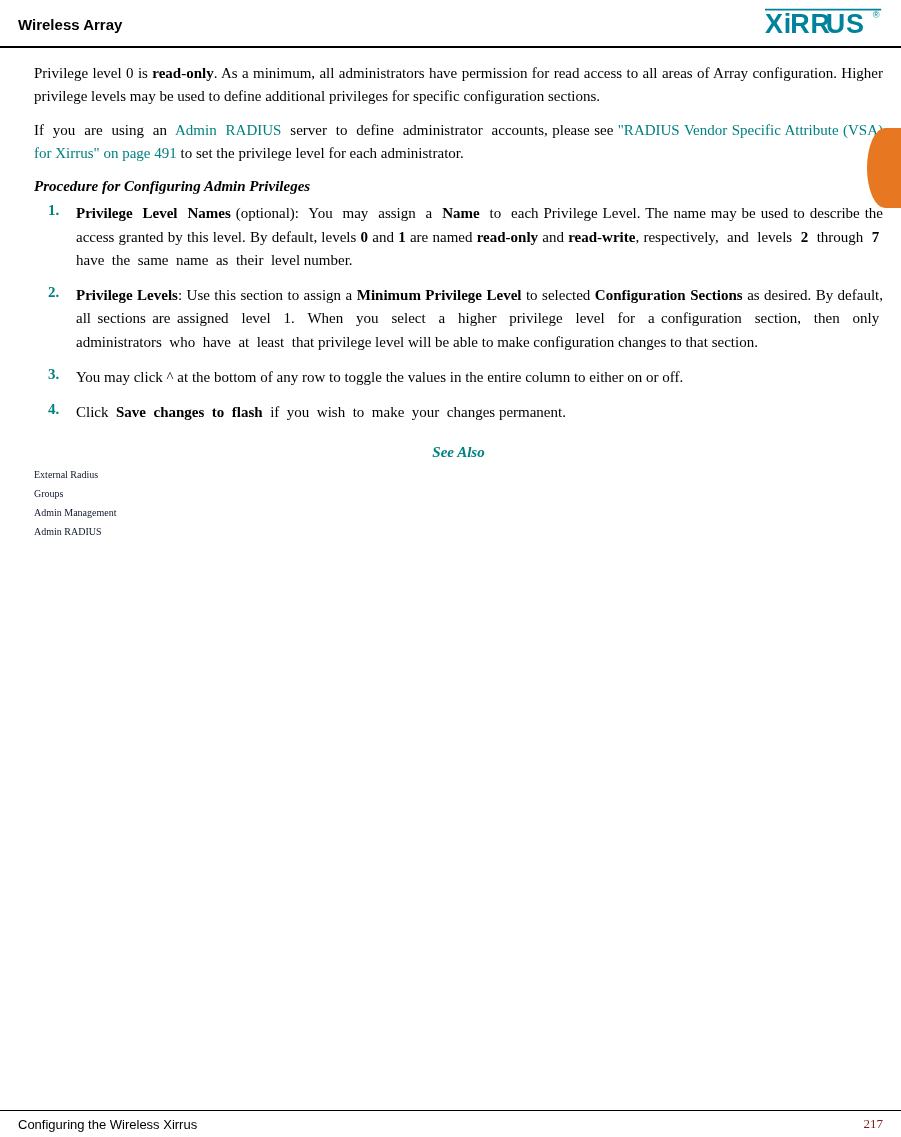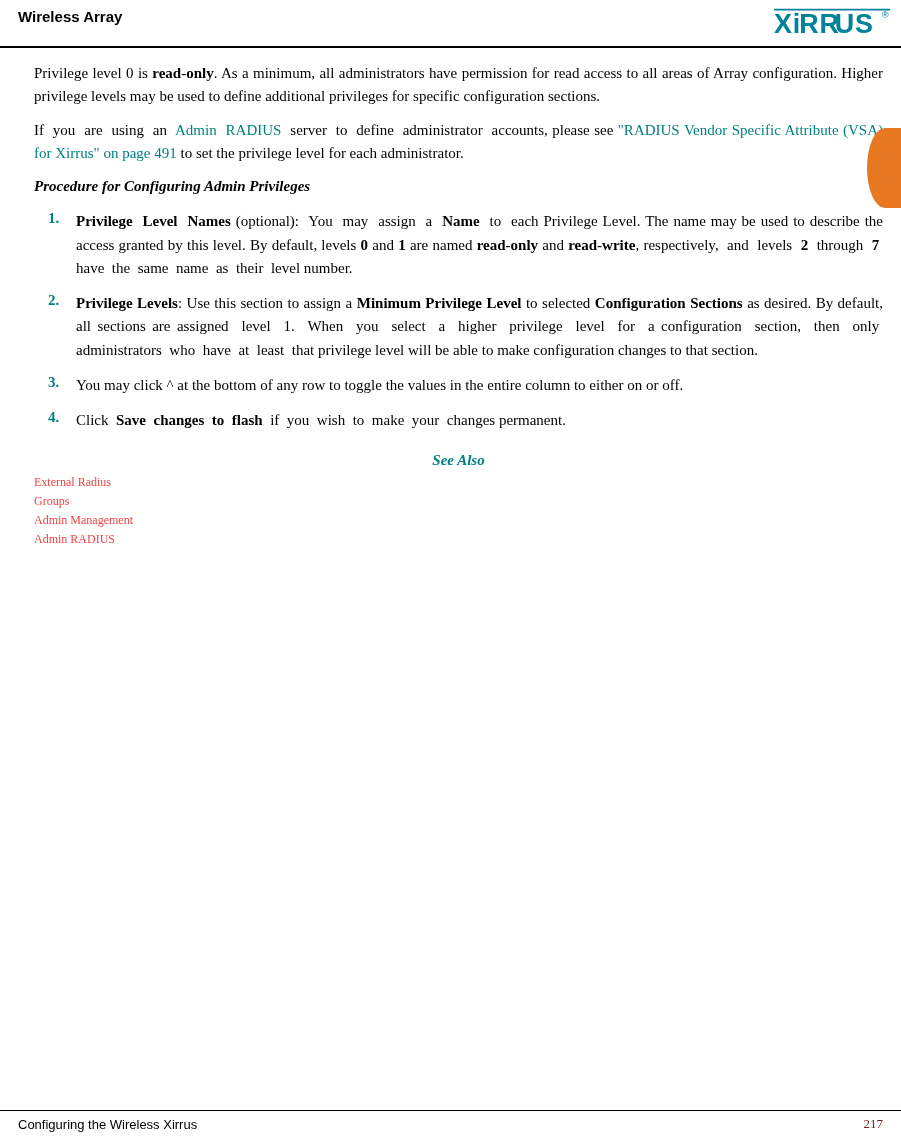--- a/index.html
+++ b/index.html
@@ -12,21 +12,22 @@
       width: 901px;
       min-height: 1137px;
       position: relative;
       overflow-x: hidden;
     }
 
     
     .header {
       display: flex;
       justify-content: space-between;
-      padding: 8px 9px 6px 18px;
+      align-items: center;
+      padding: 8px 18px 6px 18px;
       border-bottom: 2px solid #000;
     }
 
     .header-title {
       font-family: Arial, sans-serif;
       font-size: 15px;
       font-weight: bold;
       color: #000;
     }
 
@@ -70,21 +71,21 @@
     }
 
     .link-teal {
       color: #008080;
     }
 
     
     .procedure-heading {
       font-weight: bold;
       font-style: italic;
-      margin-bottom: 12px;
+      margin-bottom: 4px;
       margin-top: 10px;
       font-size: 15px;
     }
 
     
     ol.procedure-list {
       list-style: none;
       padding: 0;
       margin: 0;
     }
@@ -127,23 +128,23 @@
     .see-also-links {
       list-style: none;
       padding: 0;
     }
 
     .see-also-links li {
       margin-bottom: 2px;
     }
 
     .see-also-links a {
-      color: #ef4444;
+      color: #0f172a;
       text-decoration: none;
-      font-size: 12px;
+      font-size: 10px;
     }
 
     
     .footer {
       position: absolute;
       bottom: 0;
       left: 0;
       right: 0;
       border-top: 1px solid #000;
       padding: 5px 18px;

